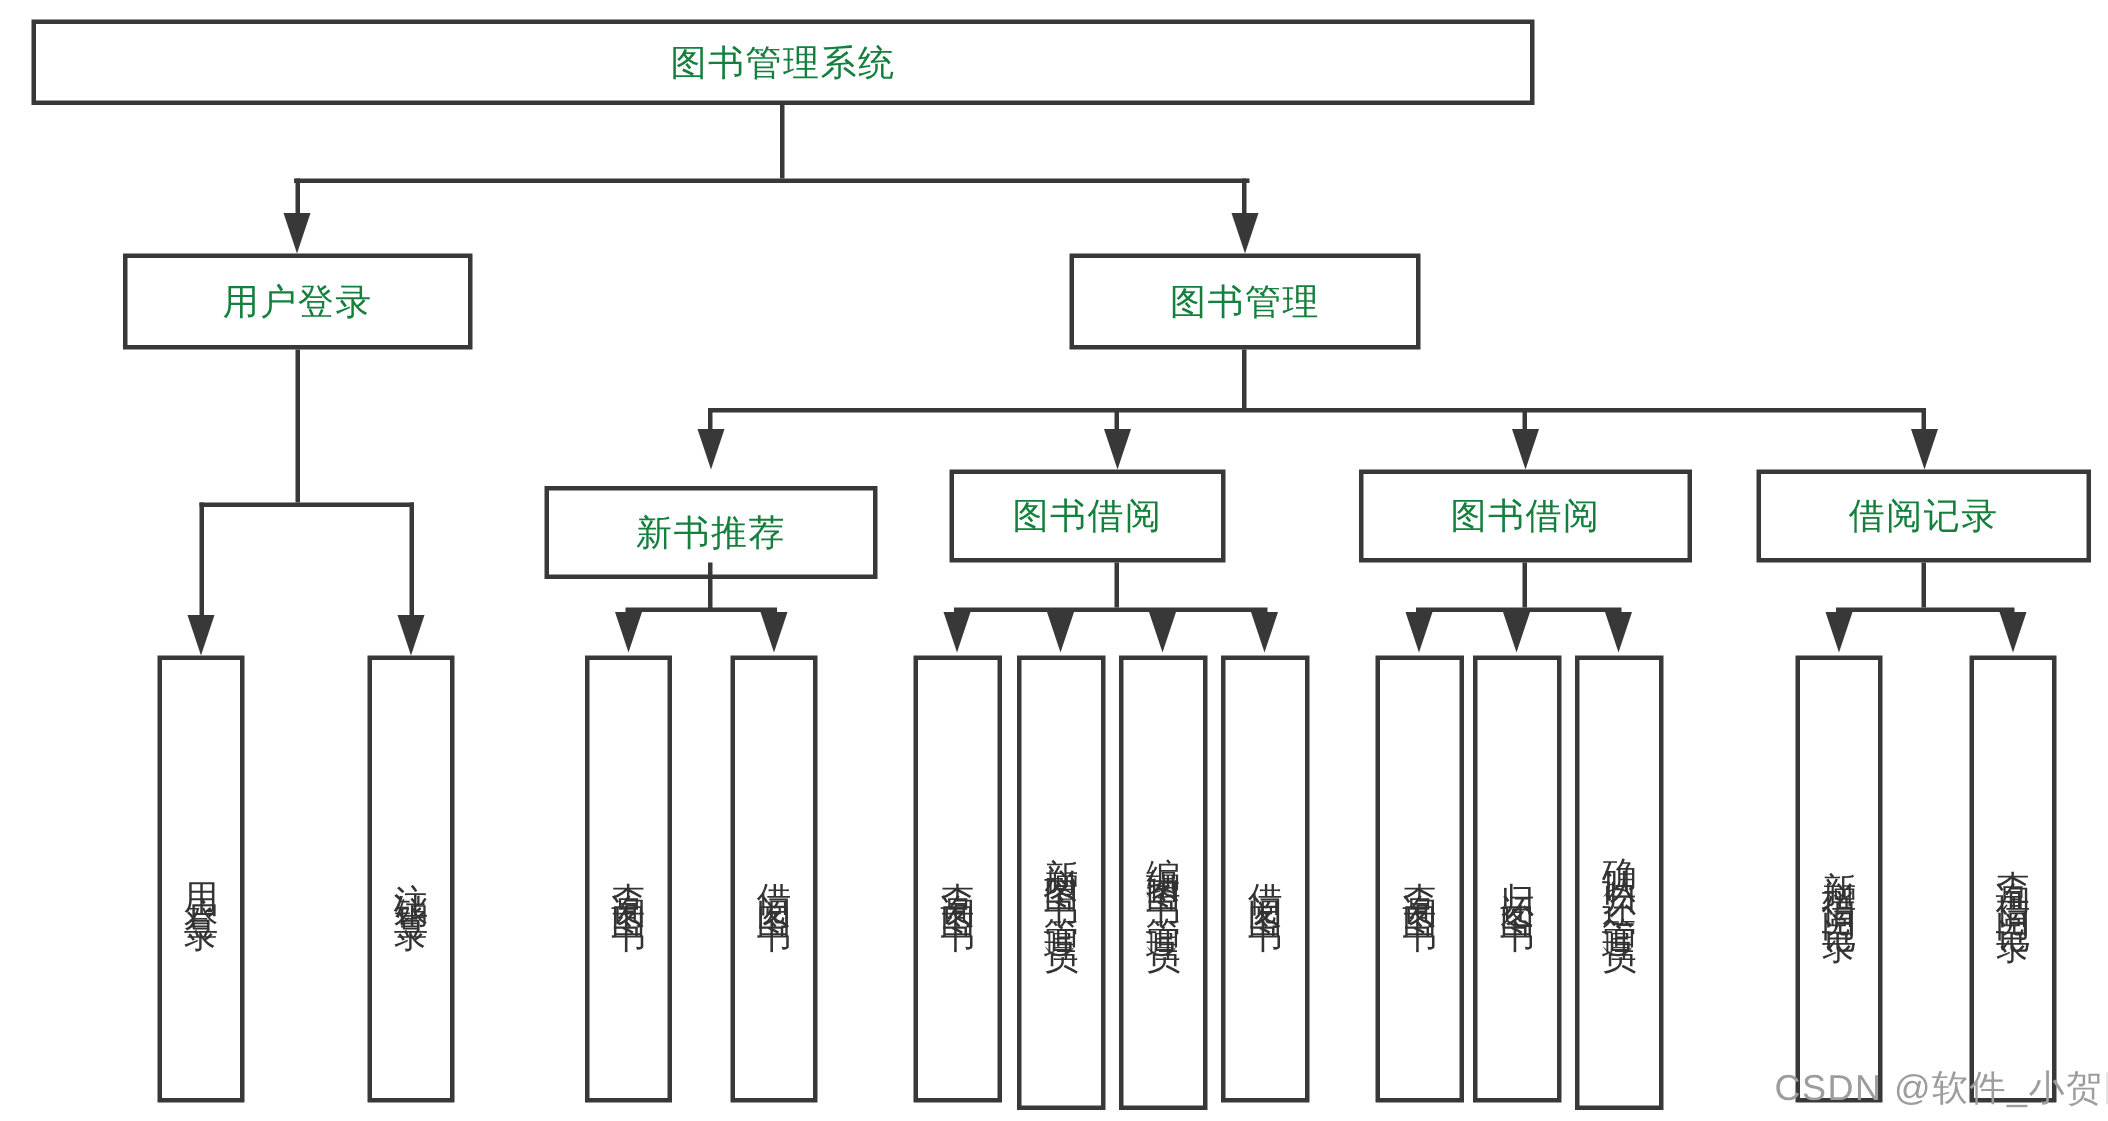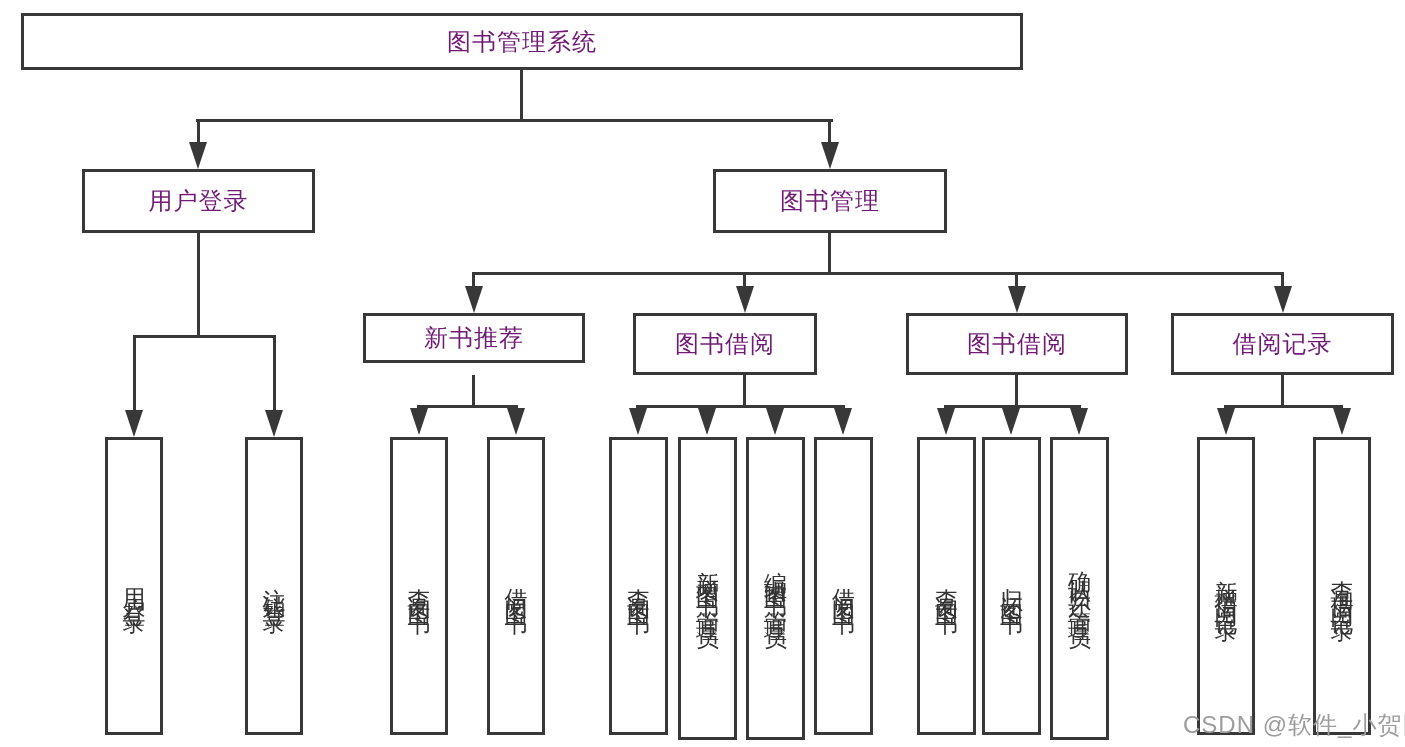--- a/index.html
+++ b/index.html
@@ -7,21 +7,21 @@
     position:relative;
     width:1405px;height:747px;
     background:#ffffff;
     font-family:"Liberation Sans","DejaVu Sans",sans-serif;
     overflow:hidden;
   }
   .node{
     position:absolute;box-sizing:border-box;
     border:3px solid #383838;background:#ffffff;
     display:flex;align-items:center;justify-content:center;
-    font-size:24px;color:#701a75;letter-spacing:1px;
+    font-size:24px;color:#15803d;letter-spacing:1px;
     white-space:nowrap;
   }
   .leaf{
     position:absolute;box-sizing:border-box;
     border:3px solid #383838;background:#ffffff;
     display:flex;align-items:center;justify-content:center;
   }
   .leaf .vtext{
     writing-mode:vertical-rl;
     text-orientation:mixed;
@@ -71,21 +71,21 @@
   <div class="hline" style="left:472px;top:272px;width:812px;"></div>
   <div class="vline" style="left:472px;top:272px;height:16px;"></div>
   <div class="arrow" style="left:465px;top:286px;"></div>
   <div class="vline" style="left:743px;top:272px;height:16px;"></div>
   <div class="arrow" style="left:736px;top:286px;"></div>
   <div class="vline" style="left:1015px;top:272px;height:16px;"></div>
   <div class="arrow" style="left:1008px;top:286px;"></div>
   <div class="vline" style="left:1281px;top:272px;height:16px;"></div>
   <div class="arrow" style="left:1274px;top:286px;"></div>
 
-  <div class="node" style="left:363px;top:313px;width:222px;height:50px;">新书推荐</div>
+  <div class="node" style="left:363px;top:324px;width:222px;height:62px;">新书推荐</div>
   <div class="node" style="left:633px;top:313px;width:184px;height:62px;">图书借阅</div>
   <div class="node" style="left:906px;top:313px;width:222px;height:62px;">图书借阅</div>
   <div class="node" style="left:1171px;top:313px;width:223px;height:62px;">借阅记录</div>
 
   <div class="vline" style="left:472px;top:375px;height:32px;"></div>
   <div class="hline" style="left:417px;top:405px;width:101px;"></div>
   <div class="arrow" style="left:410px;top:408px;"></div>
   <div class="arrow" style="left:507px;top:408px;"></div>
 
   <div class="vline" style="left:743px;top:375px;height:30px;"></div>

